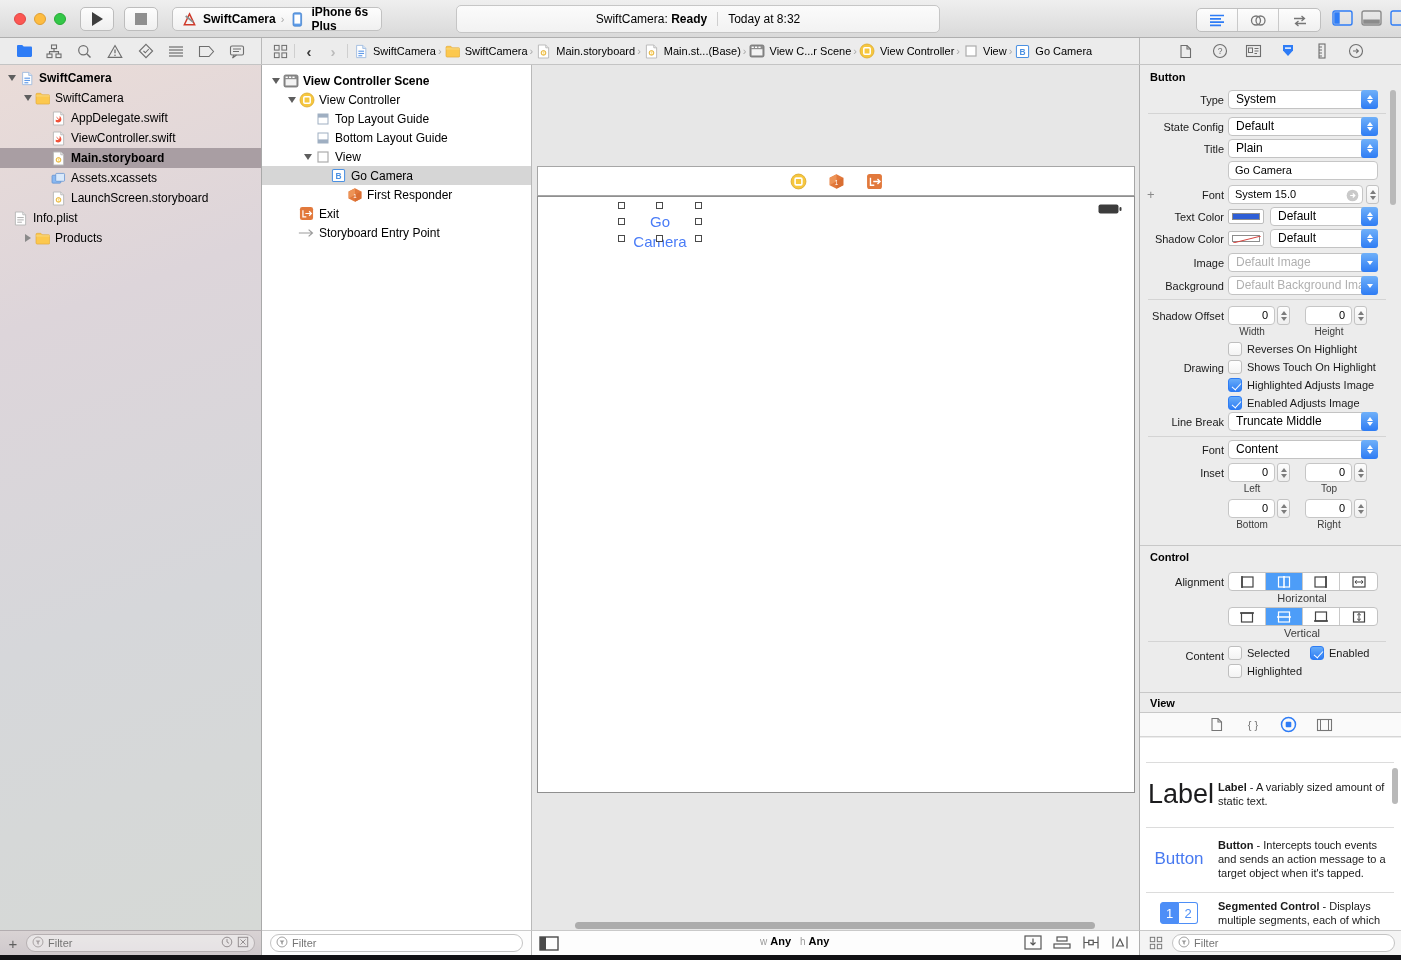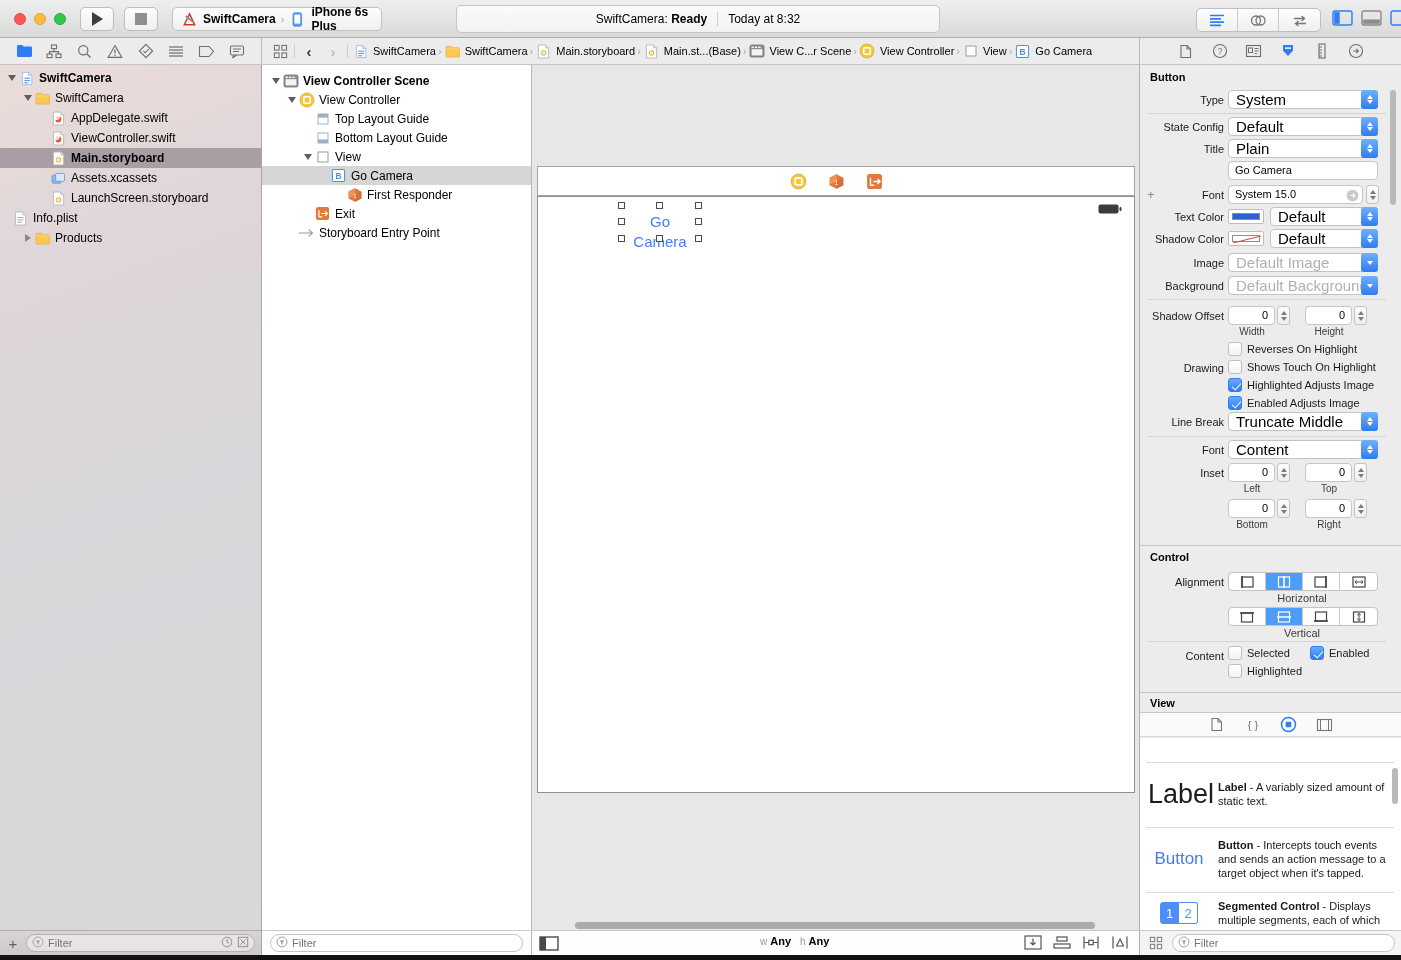--- a/index.html
+++ b/index.html
@@ -87,21 +87,21 @@
   #size-class { position:absolute; left:228px; top:4px; display:flex; align-items:baseline; gap:3px; }
   #size-class .k { color:#9A9A9A; font-size:10px; }
   #size-class .v { color:#000; font-size:11px; font-weight:bold; margin-right:6px; }
   #constraint-bar { position:absolute; right:10px; top:4px; display:flex; gap:11px; }
   
   .ilab { position:absolute; left:0; width:84px; text-align:right; font-size:11px; color:#1A1A1A; }
   .sechdr { position:absolute; left:10px; font-size:11px; font-weight:bold; color:#000; }
   .hline { position:absolute; left:8px; width:238px; height:1px; background:#D4D4D4; }
   .secline { position:absolute; left:0; width:261px; height:1px; background:#C8C8C8; }
   .pop { position:absolute; height:19px; background:#FFF; border:1px solid #C3C3C3; border-radius:4px; }
-  .pop .txt { display:block; font-size:15px; line-height:17px; padding-left:7px; padding-right:18px; overflow:hidden; white-space:nowrap; }
+  .pop .txt { display:block; font-size:12px; line-height:17px; padding-left:7px; padding-right:18px; overflow:hidden; white-space:nowrap; }
   .pop.dis .txt { color:#B0B0B0; }
   .cap { position:absolute; right:-1px; top:-1px; width:17px; height:19px; border-radius:3px; background:linear-gradient(#6FB0F9,#2E7CF4); display:flex; flex-direction:column; align-items:center; justify-content:center; gap:1px; }
   .cap .cu { border-left:3px solid transparent; border-right:3px solid transparent; border-bottom:4px solid #FFF; }
   .cap .cd { border-left:3px solid transparent; border-right:3px solid transparent; border-top:4px solid #FFF; }
   .fld { position:absolute; height:19px; background:#FFF; border:1px solid #C6C6C6; border-radius:4px; font-size:11px; }
   .fld .in { display:block; line-height:17px; padding:0 6px; white-space:nowrap; overflow:hidden; }
   .num { text-align:right; }
   .stepper { position:absolute; width:13px; height:19px; background:linear-gradient(#FDFDFD,#EFEFEF); border:1px solid #C3C3C3; border-radius:3px; display:flex; flex-direction:column; align-items:center; justify-content:center; gap:2px; }
   .stepper .cu { border-left:3px solid transparent; border-right:3px solid transparent; border-bottom:4px solid #7C7C7C; }
   .stepper .cd { border-left:3px solid transparent; border-right:3px solid transparent; border-top:4px solid #7C7C7C; }
@@ -630,21 +630,21 @@
           <span class="ticon">
             <svg width="16" height="16" viewBox="0 0 16 16">
               <path d="M8 1.2L14.4 4.4v7.2L8 14.8 1.6 11.6V4.4z" fill="#E2793C"></path>
               <path d="M8 1.2v6.6l-6.4 3.8V4.4z" fill="#ED9356"></path>
               <path d="M8 7.8l6.4-3.4v7.2L8 14.8z" fill="#D96E32"></path>
               <text x="8" y="11" text-anchor="middle" font-size="6" fill="#FFF" font-family="Liberation Sans,sans-serif">1</text>
             </svg>
           </span>
           <span class="tlbl">First Responder</span>
         </div>
-        <div class="trow" style="height: 19px; padding-left: 40px;">
+        <div class="trow" style="height: 19px; padding-left: 24px;">
           <span class="disc none"></span>
           <span class="ticon">
             <svg width="15" height="15" viewBox="0 0 16 16">
               <rect x="1" y="1" width="14" height="14" rx="2.4" fill="#E2793C"></rect>
               <path d="M4.2 4.5v7h3.6" fill="none" stroke="#FFF" stroke-width="1.3"></path>
               <path d="M6.8 8h6.2M10.8 5.6L13.2 8l-2.4 2.4" fill="none" stroke="#FFF" stroke-width="1.3"></path>
             </svg>
           </span>
           <span class="tlbl">Exit</span>
         </div>

